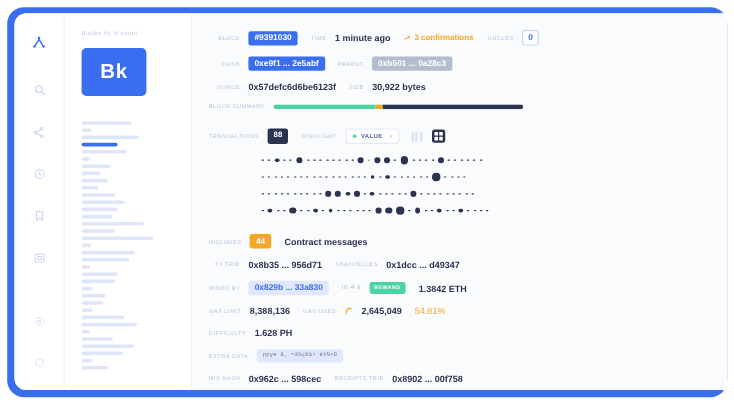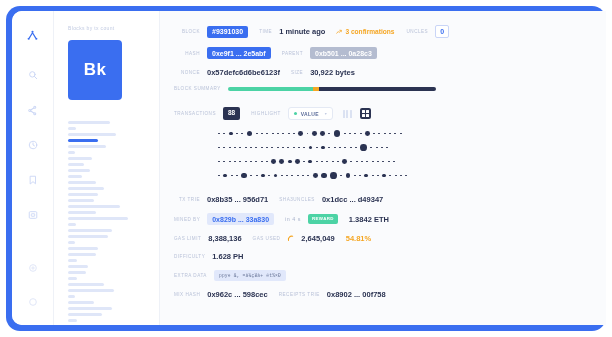--- a/index.html
+++ b/index.html
@@ -57,21 +57,21 @@
     overflow: hidden;
   }
   #sidebar-title {
     font-size: 5px;
     color: #c2cbe2;
     letter-spacing: .35px;
     margin-bottom: 9px;
     white-space: nowrap;
   }
   #sidebar-logo {
-    width: 54px; height: 60px;
+    width: 54px; height: 40px;
     background: #3a6ef0;
     border-radius: 4px;
     display: flex; align-items: center; justify-content: center;
     color: #ffffff;
     font-size: 17px;
     font-weight: bold;
     letter-spacing: .5px;
     margin-bottom: 21px;
   }
   #sidebar-skeleton { display: flex; flex-direction: column; gap: 3px; }
@@ -184,21 +184,21 @@
     display: flex; flex-direction: column;
     gap: 3px;
     margin-bottom: 14px;
     margin-left: 44px;
   }
   .dot-row { display: flex; align-items: center; gap: 3.4px; height: 11px; }
   .dot { border-radius: 50%; background: #2b3352; flex: 0 0 auto; }
 
   
   .gas-arc { margin-right: 5px; display: flex; align-items: center; }
-  .pct { color: #f5a623; font-size: 7.5px; font-weight: bold; text-align: center; }
+  .pct { color: #f5a623; font-size: 7.5px; font-weight: normal; text-align: center; }
 
   .mono-small {
     font-size: 4.6px;
     color: #6d7a9c;
     background: #e1e8fb;
     padding: 3px 5px;
     border-radius: 2px;
     font-family: "Liberation Mono", monospace;
     letter-spacing: .2px;
   }
@@ -496,20 +496,25 @@
             <span class="dot" style="width: 1.95px; height: 1.95px; background: rgb(43, 51, 82);"></span>
             <span class="dot" style="width: 1.95px; height: 1.95px; background: rgb(43, 51, 82);"></span>
             <span class="dot" style="width: 3.85px; height: 3.85px; background: rgb(43, 51, 82);"></span>
             <span class="dot" style="width: 1.95px; height: 1.95px; background: rgb(43, 51, 82);"></span>
             <span class="dot" style="width: 1.95px; height: 1.95px; background: rgb(43, 51, 82);"></span>
             <span class="dot" style="width: 1.95px; height: 1.95px; background: rgb(43, 51, 82);"></span>
             <span class="dot" style="width: 1.95px; height: 1.95px; background: rgb(43, 51, 82);"></span>
           </div>
         </div>
 
+      <div class="row">
+        <span class="lbl w1">INCLUDES</span>
+        <span class="chip orange">44</span>
+        <span class="val">Contract messages</span>
+      </div>
 
       <div class="row">
         <span class="lbl w1">TX TRIE</span>
         <span class="val">0x8b35 ... 956d71</span>
         <span class="lbl">SHA3UNCLES</span>
         <span class="val">0x1dcc ... d49347</span>
       </div>
 
       <div class="row">
         <span class="lbl w1">MINED BY</span>

